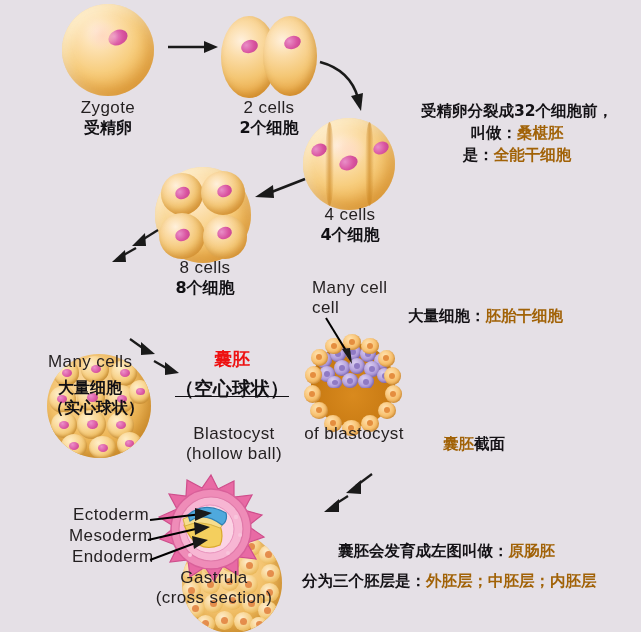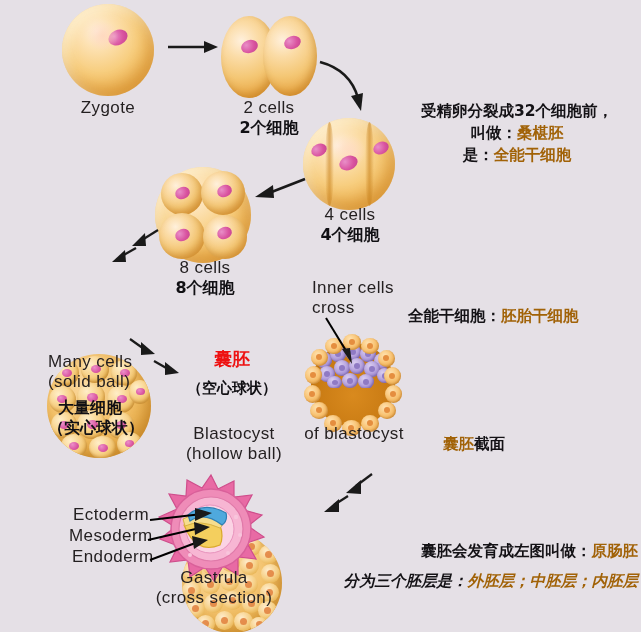--- a/index.html
+++ b/index.html
@@ -164,20 +164,21 @@
 
 <div id="stage">
 
   <div class="abs sphere" style="left:62px; top:4px; width:92px; height:92px;">
     <div class="nucleus" style="left:46px; top:26px; width:20px; height:15px; transform:rotate(-25deg);"></div>
     <div class="abs" style="left:24px; top:18px; width:34px; height:28px; border-radius:50%;
                 background:radial-gradient(circle,rgba(255,214,190,0.85) 0%,rgba(255,214,190,0) 70%);"></div>
   </div>
   <div class="abs ctr" style="left:48px; top:98px; width:120px;">
     <div class="lbl-en">Zygote</div>
+    <div class="lbl-cn">受精卵</div>
   </div>
 
   <svg class="arrow-svg" style="left:168px; top:36px;" width="52" height="22">
     <line class="arrow-line" x1="0" y1="11" x2="38" y2="11"></line>
     <polygon class="arrow-head" points="36,5 50,11 36,17"></polygon>
   </svg>
 
   <div class="abs" style="left:221px; top:14px; width:96px; height:86px;">
     <div class="blob" style="left:0px; top:2px; width:56px; height:82px;"></div>
     <div class="blob" style="left:42px; top:2px; width:54px; height:80px;"></div>
@@ -260,21 +261,20 @@
     <div class="mnuc" style="left:69px; top:67px; width:10px; height:8px;"></div>
     <div class="mcell" style="left:14px; top:80px; width:26px; height:24px;"></div>
     <div class="mnuc" style="left:22px; top:88px; width:10px; height:8px;"></div>
     <div class="mcell" style="left:42px; top:82px; width:27px; height:23px;"></div>
     <div class="mnuc" style="left:51px; top:90px; width:10px; height:8px;"></div>
     <div class="mcell" style="left:70px; top:78px; width:25px; height:24px;"></div>
     <div class="mnuc" style="left:78px; top:86px; width:9px;  height:7px;"></div>
   </div>
   <div class="abs" style="left:48px; top:352px; width:130px;">
     <div class="lbl-en">Many cells</div>
-    <div class="lbl-en">(solid ball)</div>
     <div class="lbl-cn" style="margin-top:6px; padding-left:10px;">大量细胞</div>
     <div class="lbl-cn" style="">（实心球状）</div>
   </div>
 
   <svg class="arrow-svg" style="left:128px; top:337px;" width="58" height="40">
     <line class="arrow-line-thin" x1="2" y1="2" x2="16" y2="12"></line>
     <polygon class="arrow-head" points="13,5 27,17 13,18"></polygon>
     <line class="arrow-line-thin" x1="26" y1="24" x2="40" y2="32"></line>
     <polygon class="arrow-head" points="37,25 51,36 37,38"></polygon>
   </svg>
@@ -326,21 +326,21 @@
       <div class="bnuc" style="left:39px;top:84px;width:7px;height:7px;"></div>
     <div class="bcell" style="left:52px; top:79px; width:19px; height:19px;"></div>
       <div class="bnuc" style="left:58px;top:85px;width:7px;height:7px;"></div>
     <div class="bcell" style="left:68px; top:84px; width:18px; height:16px;"></div>
       <div class="bnuc" style="left:74px;top:88px;width:7px;height:6px;"></div>
   </div>
   <div class="abs ctr" style="left:182px; top:349px; width:100px;">
     <div class="lbl-cn lbl-cn-red" style="font-size:18px;">囊胚</div>
   </div>
   <div class="abs ctr" style="left:167px; top:378px; width:130px;">
-    <div class="lbl-cn" style="font-size:15px;">（空心球状）</div>
+    <div class="lbl-cn" style="font-size:19px;text-decoration:underline;">（空心球状）</div>
   </div>
   <div class="abs ctr" style="left:174px; top:424px; width:120px;">
     <div class="lbl-en">Blastocyst</div>
     <div class="lbl-en">(hollow ball)</div>
   </div>
 
   <div class="abs" style="left:302px; top:334px; width:102px; height:102px;">
     <div class="xsec-outer" style="left:9px; top:9px; width:84px; height:84px;"></div>
 
     <div class="icm-clip" style="left:12px; top:10px; width:80px; height:44px; border-radius:40px 40px 30px 30px;">
@@ -395,22 +395,22 @@
     <div class="tcell" style="left:76px; top:68px; width:18px; height:17px;"></div>
       <div class="tnuc" style="left:82px;top:73px;width:6px;height:6px;"></div>
     <div class="tcell" style="left:22px; top:81px; width:18px; height:17px;"></div>
       <div class="tnuc" style="left:28px;top:86px;width:6px;height:6px;"></div>
     <div class="tcell" style="left:40px; top:86px; width:19px; height:16px;"></div>
       <div class="tnuc" style="left:46px;top:91px;width:6px;height:6px;"></div>
     <div class="tcell" style="left:59px; top:81px; width:18px; height:17px;"></div>
       <div class="tnuc" style="left:65px;top:86px;width:6px;height:6px;"></div>
   </div>
   <div class="abs" style="left:312px; top:278px;">
-    <div class="lbl-en">Inner cells</div>
-    <div class="lbl-en">cross</div>
+    <div class="lbl-en">Many cell</div>
+    <div class="lbl-en">cell</div>
   </div>
   <svg class="arrow-svg" style="left:324px; top:316px;" width="40" height="50">
     <line class="leader" x1="2" y1="2" x2="24" y2="38"></line>
     <polygon class="arrow-head" points="18,33 28,48 26,32"></polygon>
   </svg>
   <div class="abs ctr" style="left:290px; top:424px; width:128px;">
     <div class="lbl-en">of blastocyst</div>
   </div>
 
   <svg class="arrow-svg" style="left:312px; top:472px;" width="64" height="44">
@@ -470,32 +470,32 @@
     <div class="note-cn">
       <span>叫做：</span><span class="red">桑椹胚</span>
     </div>
     <div class="note-cn">
       <span>是：</span><span class="red">全能干细胞</span>
     </div>
   </div>
 
   <div class="abs" style="left:408px; top:305px;">
     <div class="note-cn">
-      <span>全能干细胞：</span><span class="red">胚胎干细胞</span>
+      <span>大量细胞：</span><span class="red">胚胎干细胞</span>
     </div>
   </div>
 
   <div class="abs" style="left:443px; top:433px;">
     <div class="note-cn">
       <span class="red">囊胚</span><span>截面</span>
     </div>
   </div>
 
-  <div class="abs" style="left:302px; top:540px; width:336px;text-align:right;">
+  <div class="abs" style="left:302px; top:540px; width:336px;">
     <div class="note-cn" style="padding-left:36px;">
       <span>囊胚会发育成左图叫做：</span><span class="red">原肠胚</span>
     </div>
-    <div class="note-cn" style="margin-top:8px;font-style:italic;">
+    <div class="note-cn" style="margin-top:8px;">
       <span>分为三个胚层是：</span><span class="red">外胚层；中胚层；内胚层</span>
     </div>
   </div>
 
 </div>
 
 </body></html>

